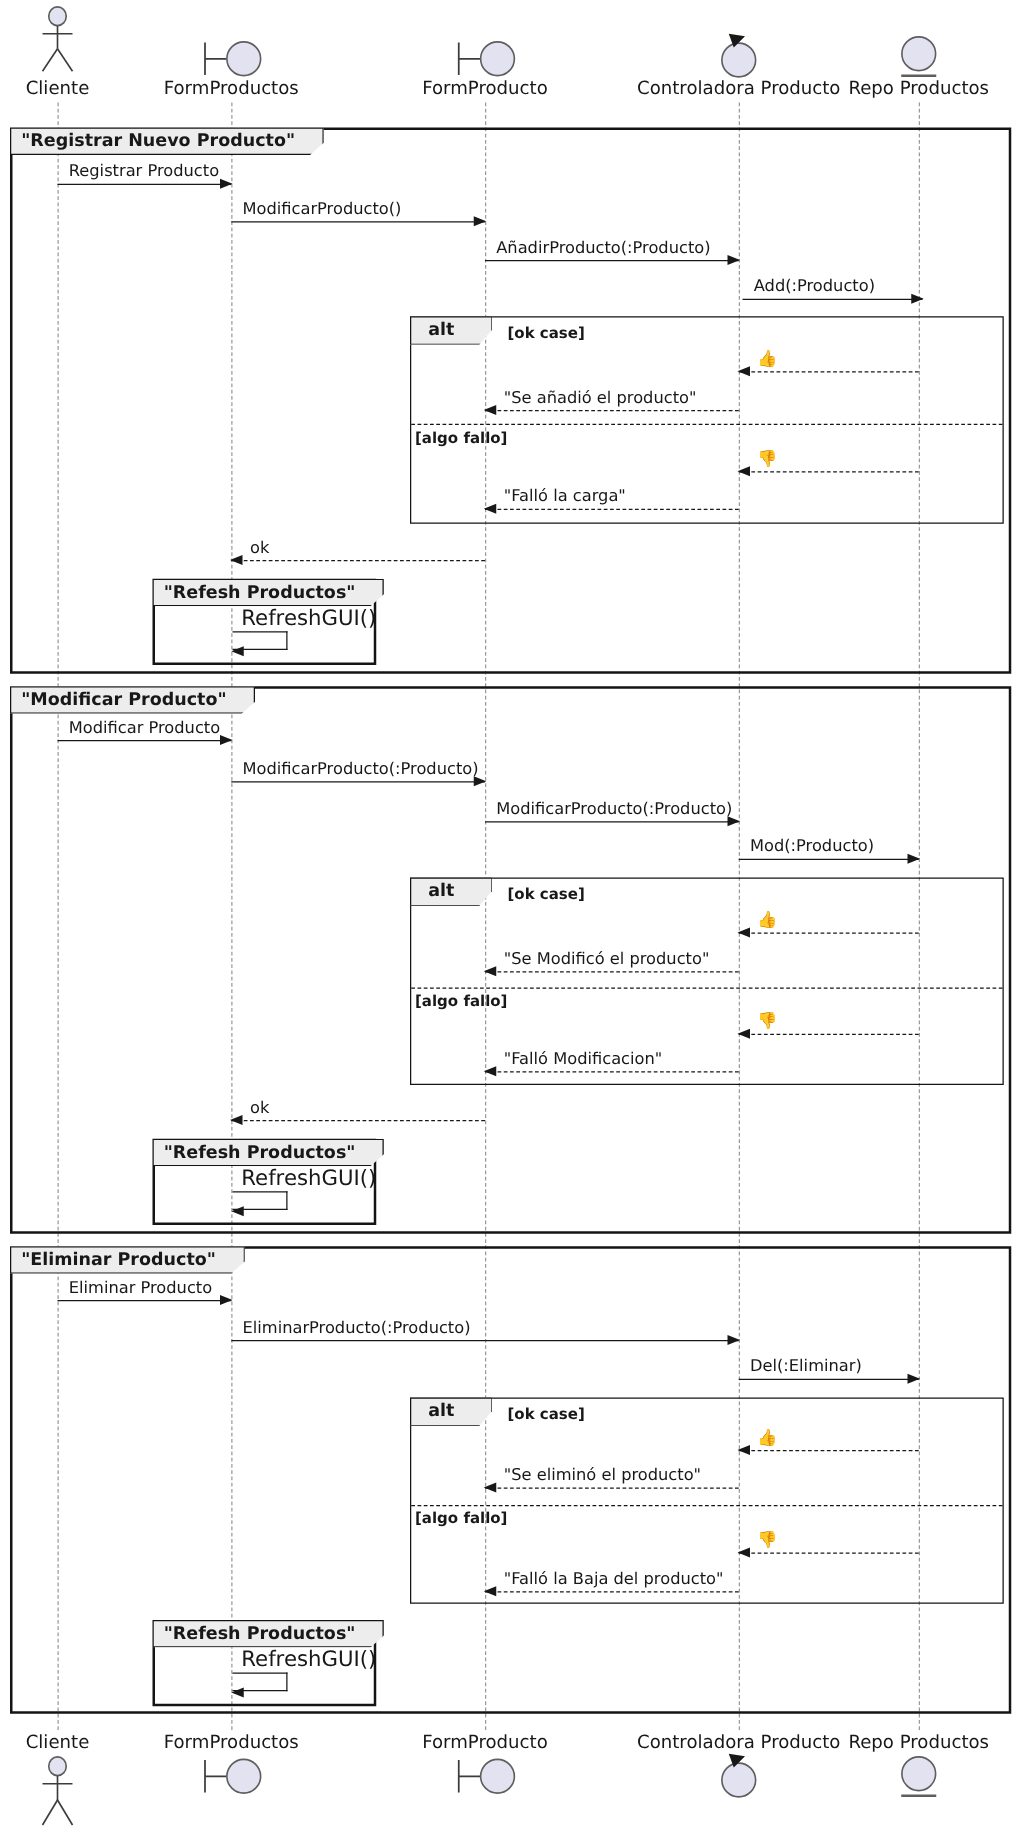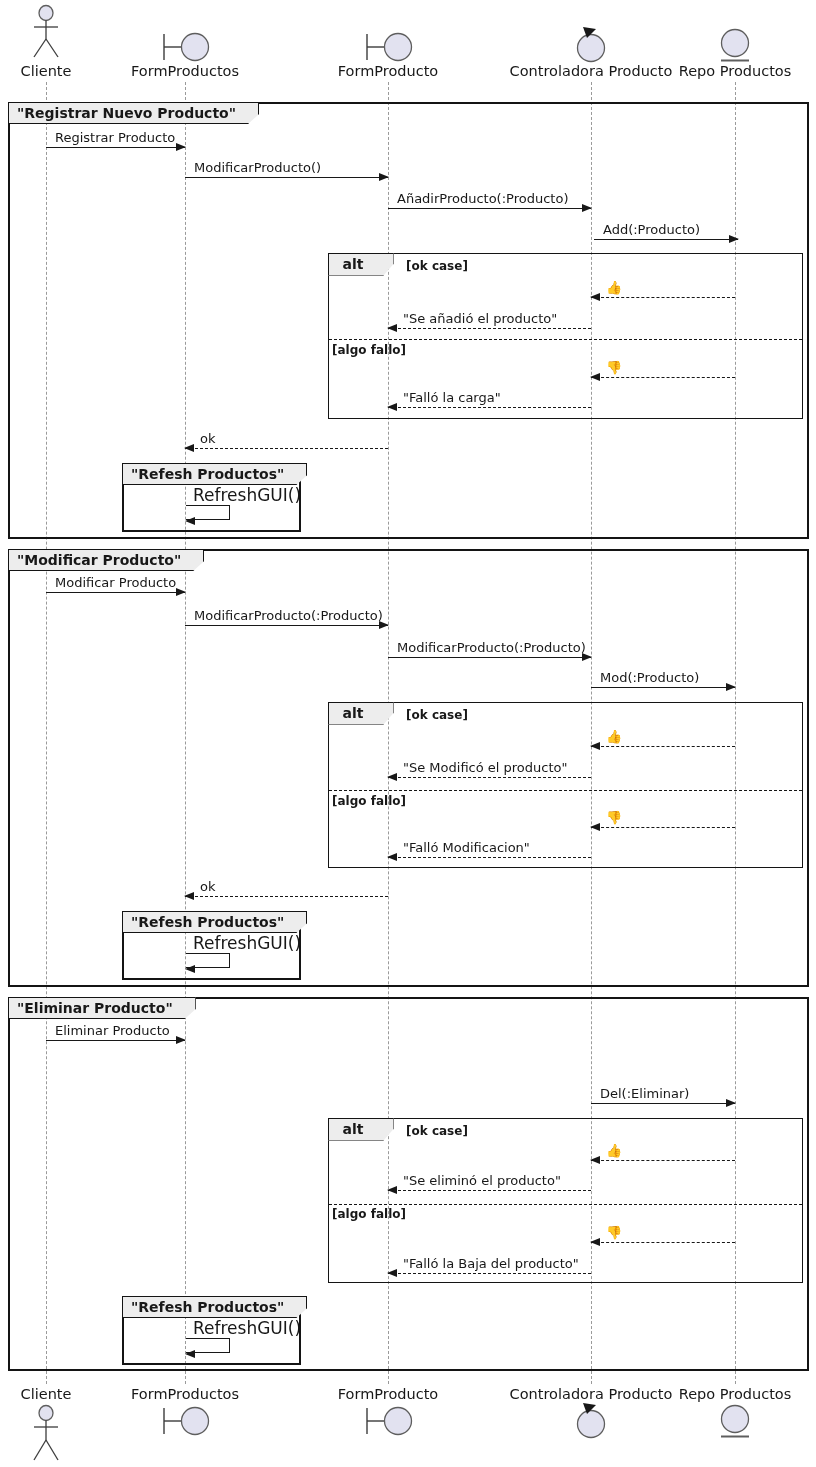--- a/index.html
+++ b/index.html
@@ -162,20 +162,24 @@
   <div class="selfloop" style="left:185.5px;top:953px;width:43px;height:13px"></div>
 
   <div class="frame" style="left:8px;top:997px;width:797px;height:370px">
     <div class="ftitle" style="min-width:135px"><span>"Eliminar Producto"</span></div>
   </div>
 
   <div class="msg" style="left:46px;top:1023px;width:139px">
     <span class="msg-label">Eliminar Producto</span>
     <div class="line solid right"></div>
   </div>
+  <div class="msg" style="left:185px;top:1055px;width:406px">
+    <span class="msg-label">EliminarProducto(:Producto)</span>
+    <div class="line solid right"></div>
+  </div>
   <div class="msg" style="left:591px;top:1086px;width:144px">
     <span class="msg-label">Del(:Eliminar)</span>
     <div class="line solid right"></div>
   </div>
 
   <div class="altbox" style="left:328px;top:1118px;width:473px;height:163px">
     <div class="alt-tag">alt</div>
     <div class="guard" style="left:77px;top:5px">[ok case]</div>
     <div class="alt-divider" style="top:85px"></div>
     <div class="guard" style="left:3px;top:88px">[algo fallo]</div>

